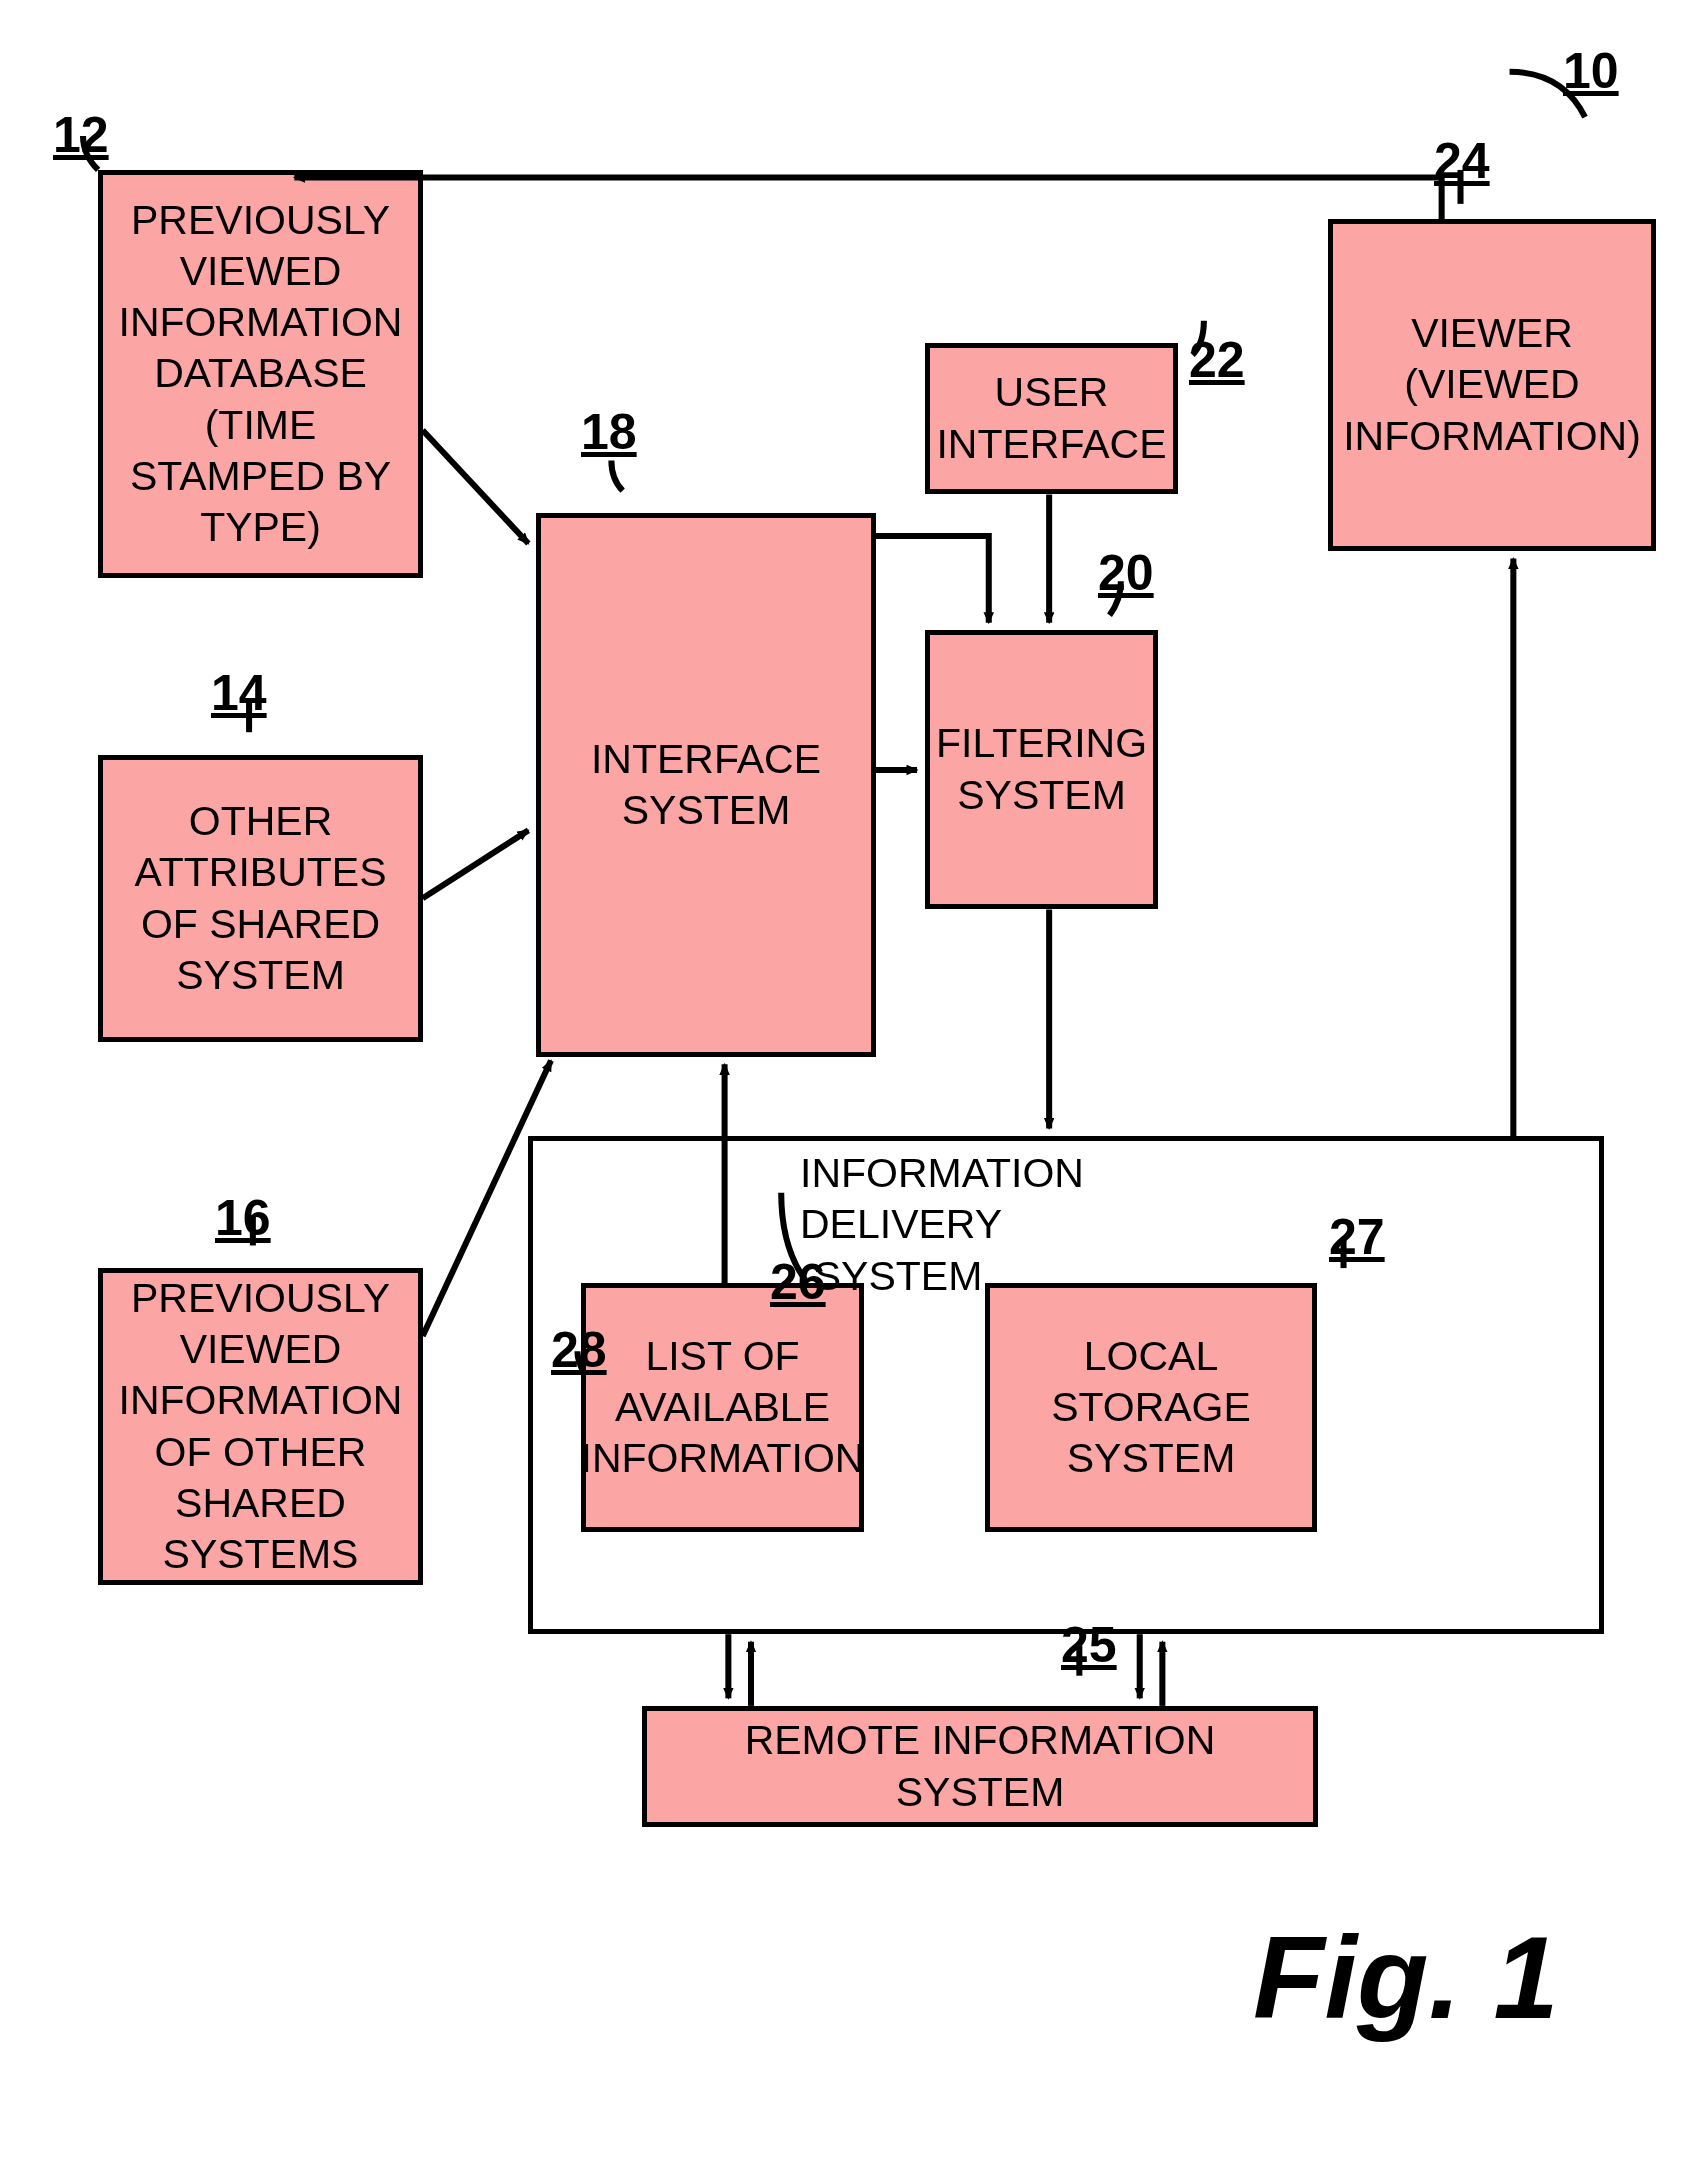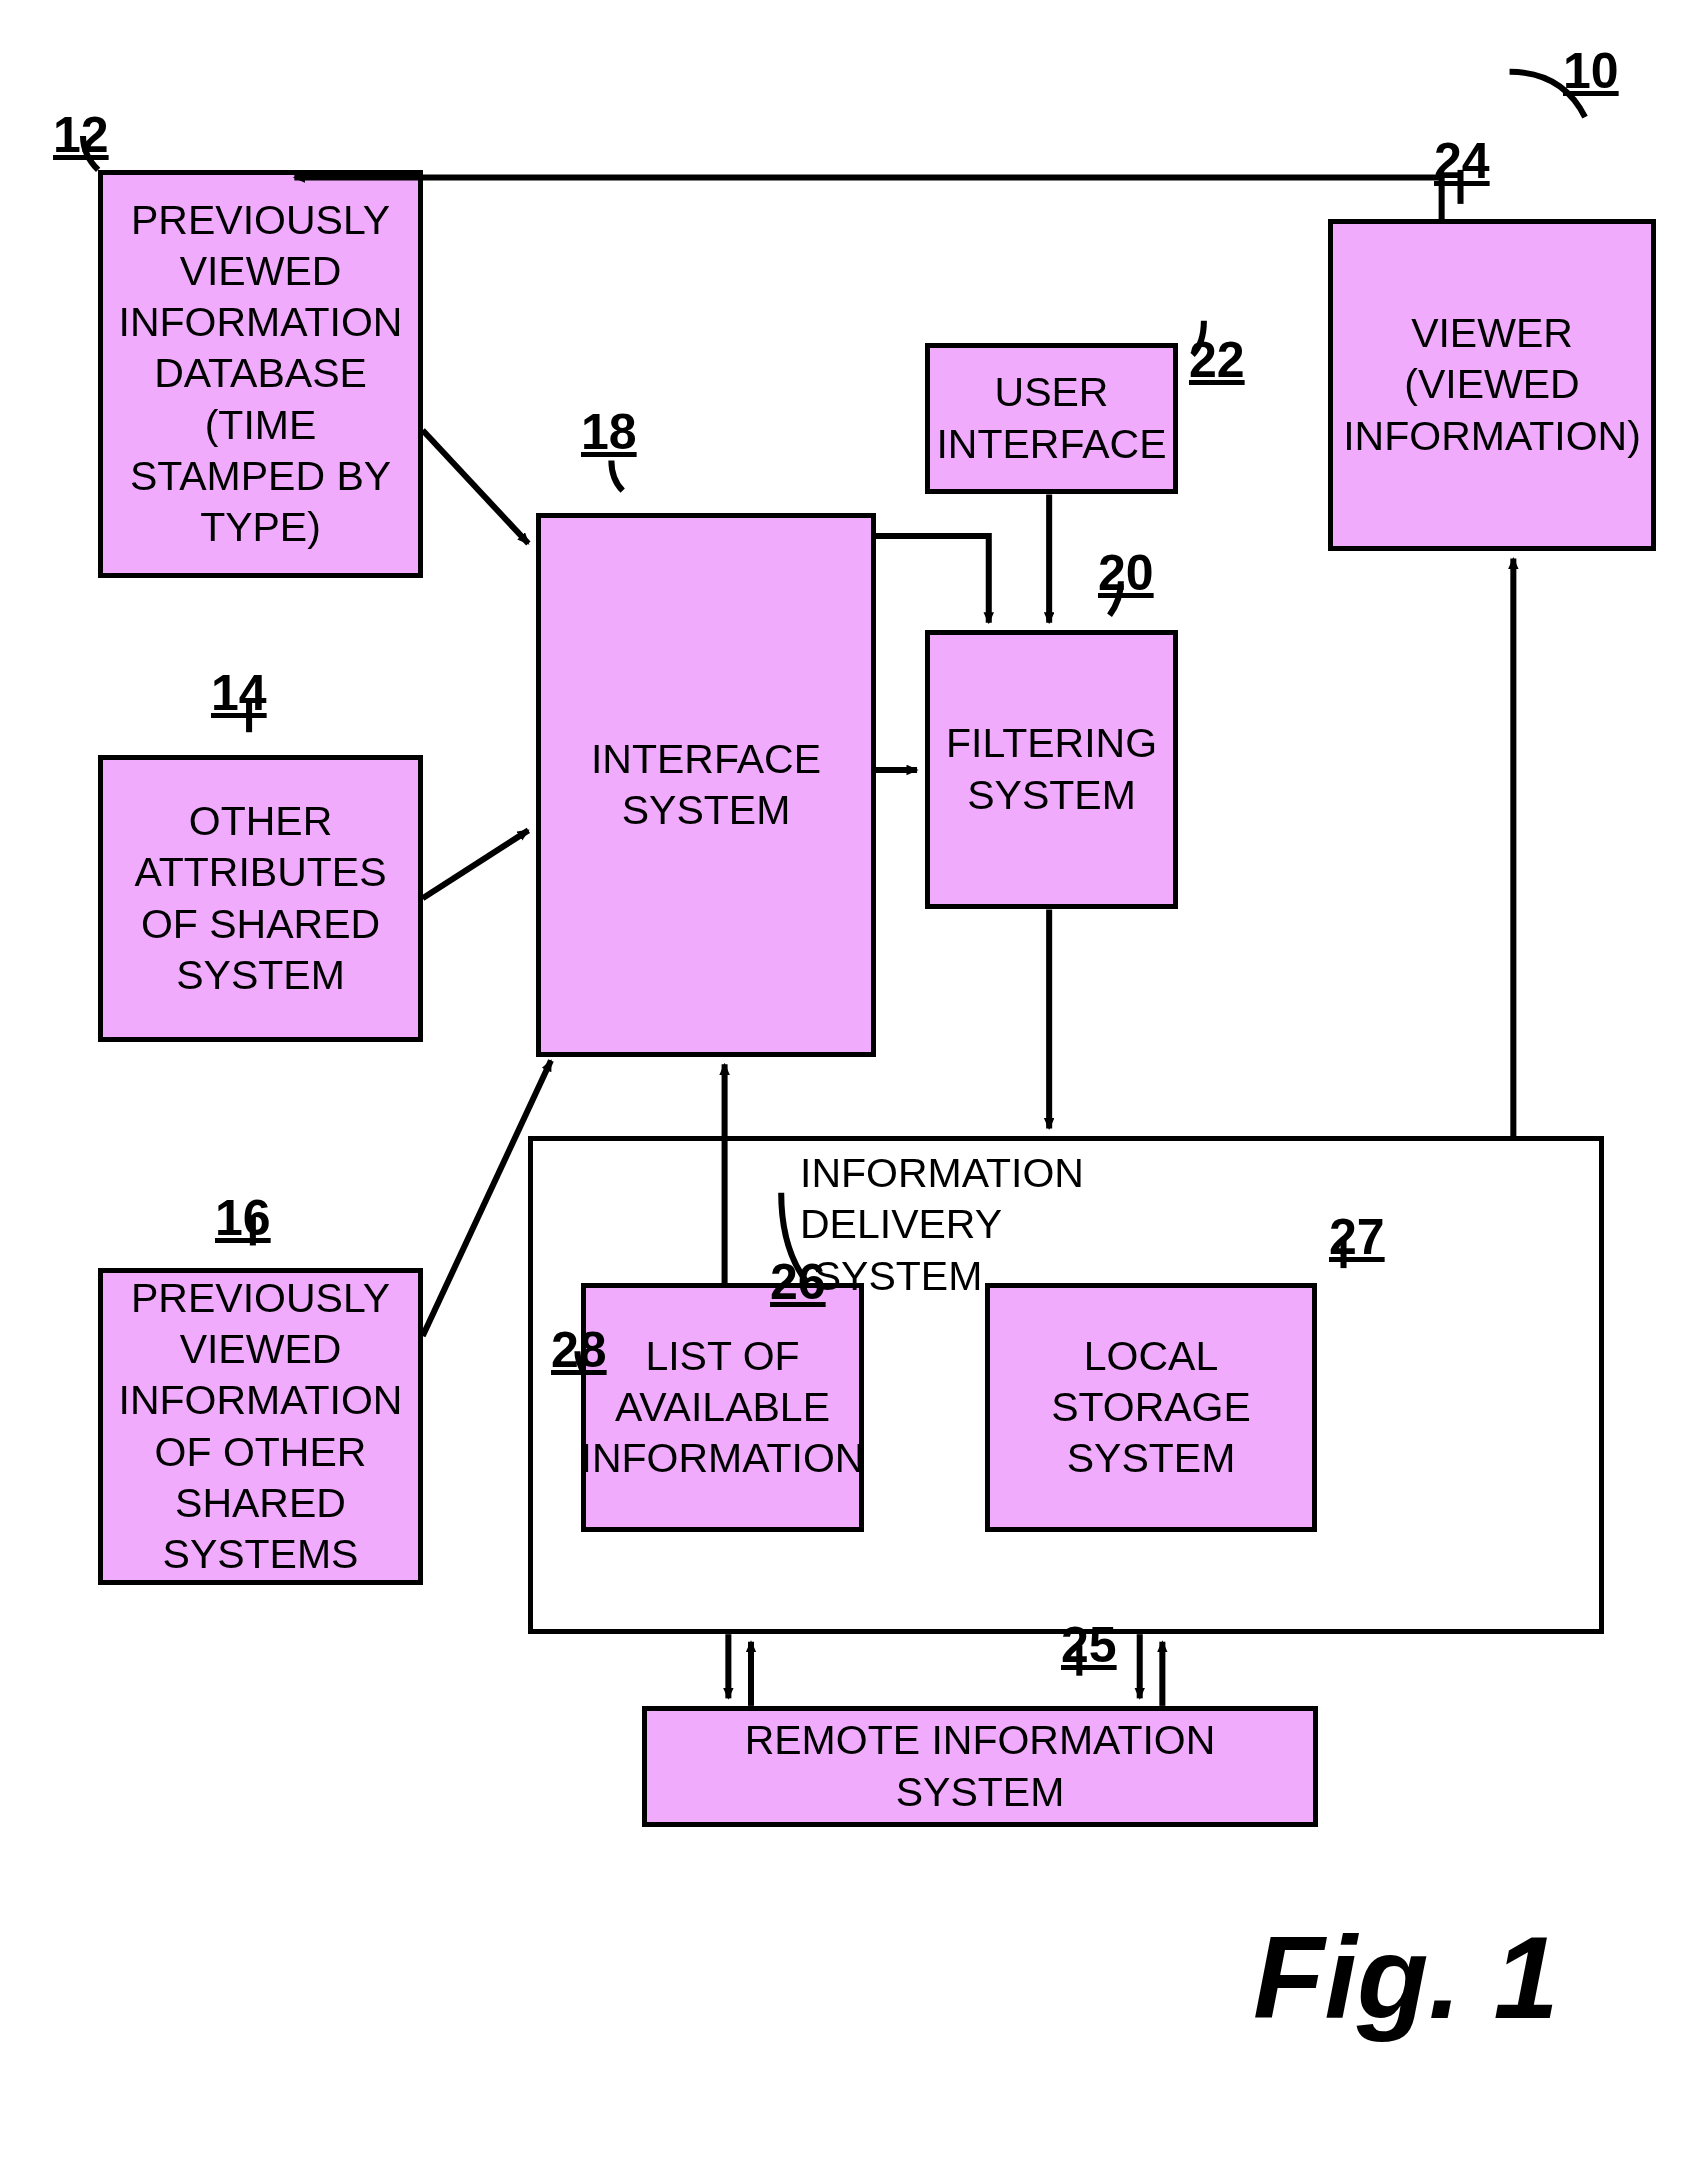--- a/index.html
+++ b/index.html
@@ -9,21 +9,21 @@
   }
   body {
     width: 1696px;
     height: 2183px;
     position: relative;
     font-family: Arial, Helvetica, sans-serif;
   }
   .box {
     position: absolute;
     border: 5.3px solid #000;
-    background: #f0abfc;
+    background: #fca5a5;
     display: flex;
     align-items: center;
     justify-content: center;
     text-align: center;
     font-size: 41px;
     font-weight: 400;
     line-height: 1.25;
     padding: 9px;
     box-sizing: border-box;
   }
@@ -68,21 +68,21 @@
 <div class="box" style="left:98px; top:170px; width:325px; height:408px;">PREVIOUSLY VIEWED INFORMATION DATABASE (TIME STAMPED BY TYPE)</div>
 
 <div class="box" style="left:98px; top:755px; width:325px; height:287px;">OTHER ATTRIBUTES OF SHARED SYSTEM</div>
 
 <div class="box" style="left:98px; top:1268px; width:325px; height:317px;">PREVIOUSLY VIEWED INFORMATION OF OTHER SHARED SYSTEMS</div>
 
 <div class="box" style="left:536px; top:513px; width:340px; height:544px;">INTERFACE SYSTEM</div>
 
 <div class="box" style="left:925px; top:343px; width:253px; height:151px;">USER INTERFACE</div>
 
-<div class="box" style="left:925px; top:630px; width:253px; height:279px;">FILTERING SYSTEM</div>
+<div class="box" style="left:925px; top:630px; width:233px; height:279px;">FILTERING SYSTEM</div>
 
 <div class="box" style="left:1280px; top:219px; width:328px; height:332px;margin-left:48px;">VIEWER (VIEWED INFORMATION)</div>
 
 <div class="box" style="left:581px; top:1283px; width:283px; height:249px;">LIST OF AVAILABLE INFORMATION</div>
 
 <div class="box" style="left:985px; top:1283px; width:332px; height:249px;">LOCAL STORAGE SYSTEM</div>
 
 <div class="box" style="left:642px; top:1706px; width:676px; height:121px;">REMOTE  INFORMATION SYSTEM</div>
 
 <div class="label" style="left:800px; top:1148px; width:196px;">INFORMATION DELIVERY SYSTEM</div>

